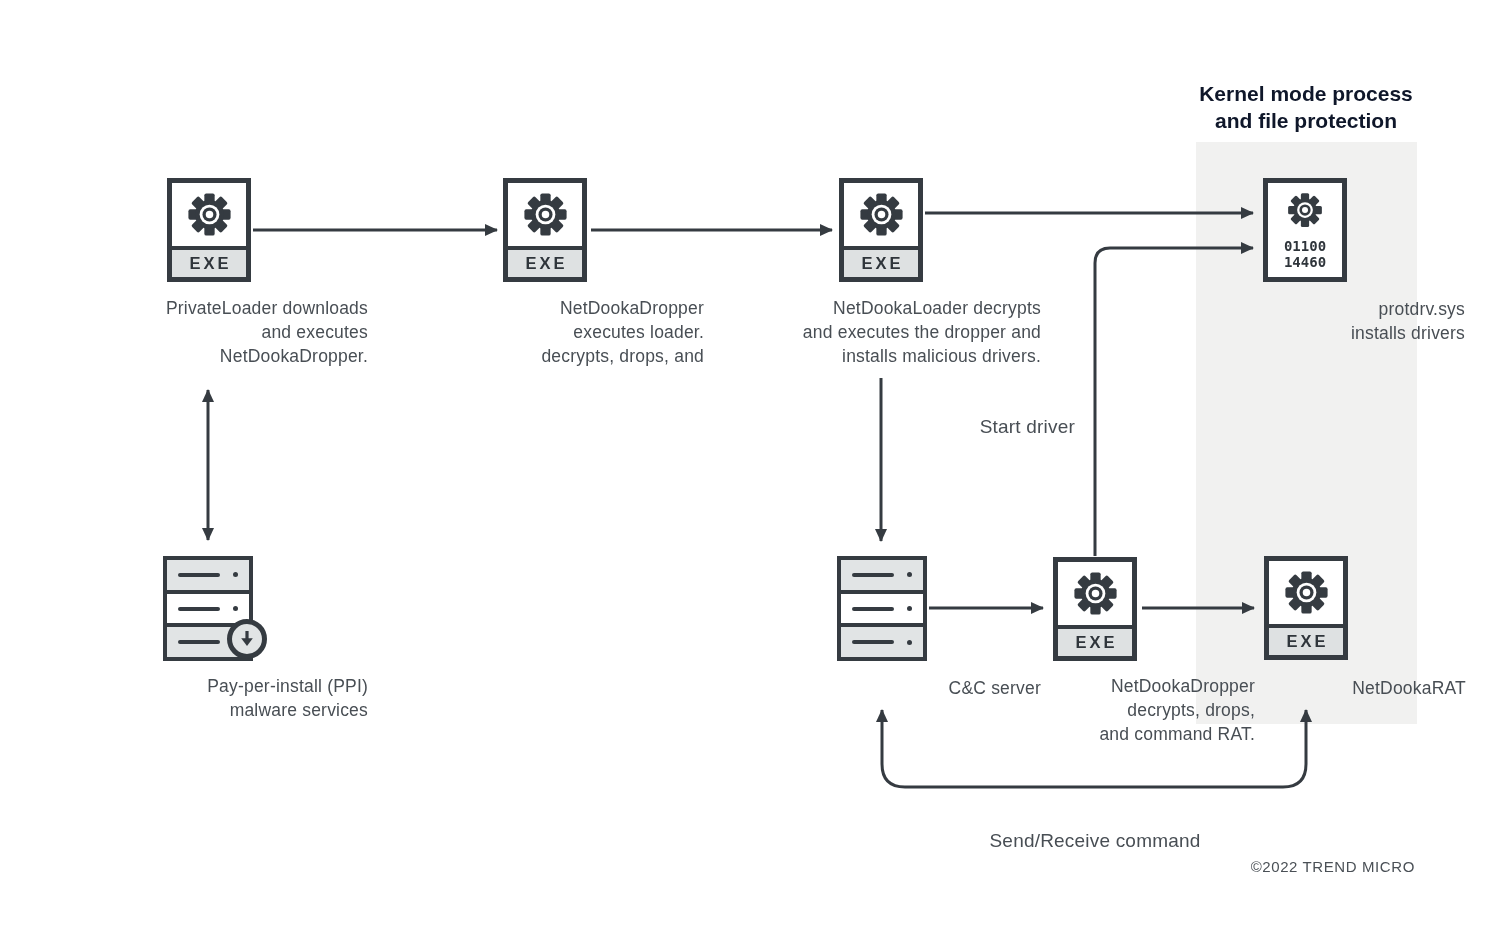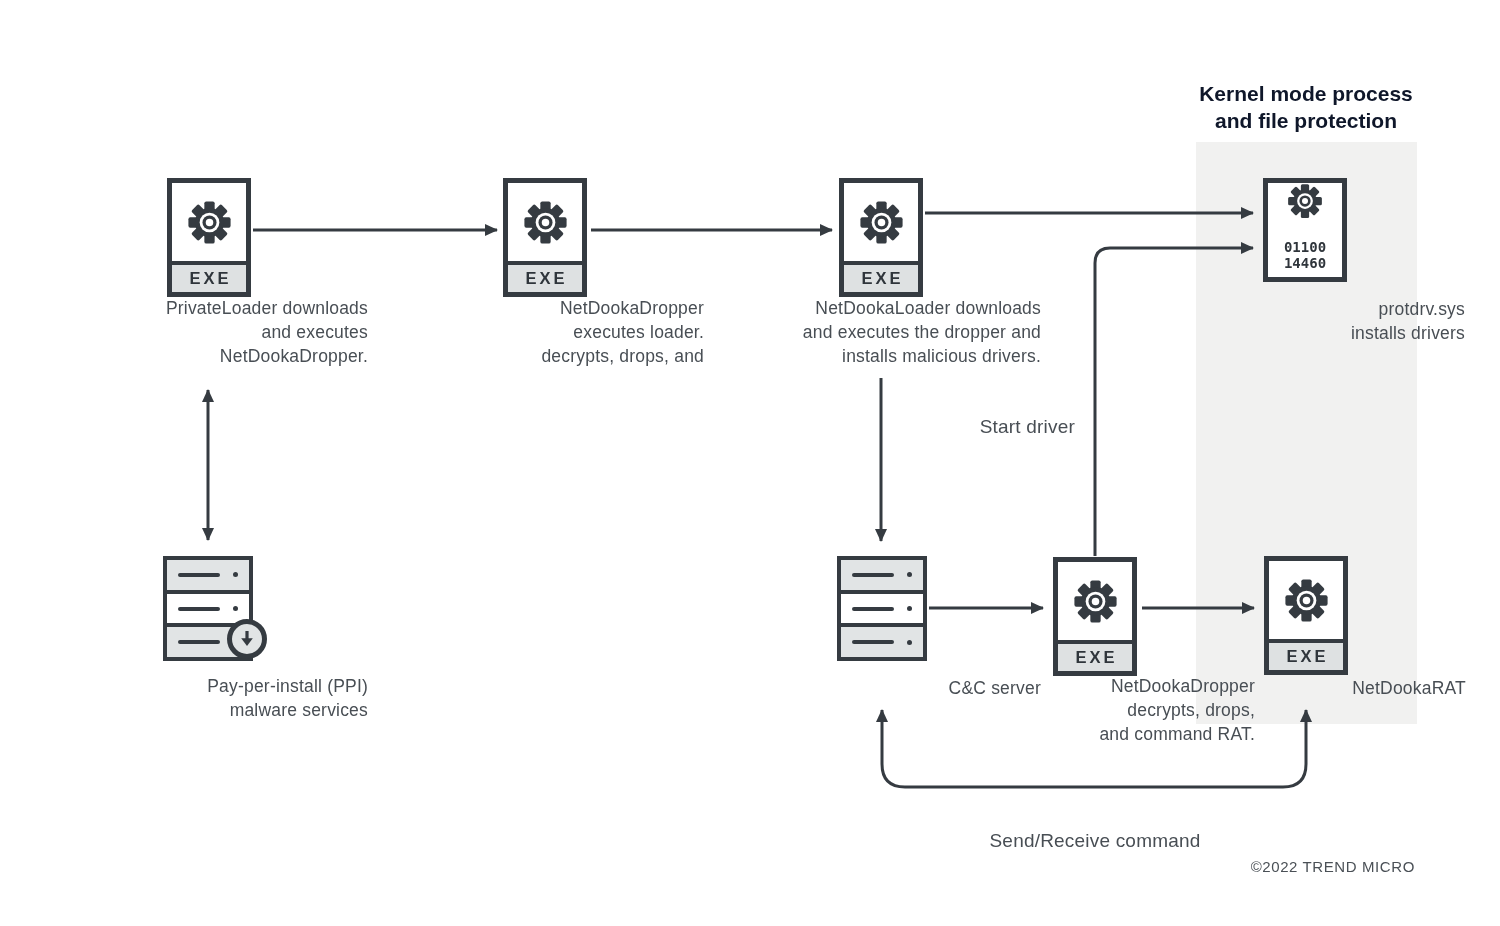--- a/index.html
+++ b/index.html
@@ -24,34 +24,34 @@
     font-weight:bold;font-size:21px;line-height:27px;color:#0f172a;z-index:2;
   }
   .edge-lbl{position:absolute;font-size:19px;color:#484e54;letter-spacing:0.2px;}
   .copyright{
     position:absolute;left:1095px;top:858px;width:320px;text-align:right;
     font-size:15px;letter-spacing:0.6px;color:#4a5056;z-index:2;
   }
 
   
   .file-box{
-    position:absolute;width:84px;height:119px;box-sizing:border-box;
+    position:absolute;width:84px;height:104px;box-sizing:border-box;
     border:5px solid #353b41;background:#ffffff;display:flex;flex-direction:column;
   }
   .file-top{flex:1;display:flex;align-items:center;justify-content:center;}
   .file-band{
     height:27px;background:#dee1e2;border-top:4px solid #353b41;
     display:flex;align-items:center;justify-content:center;
     font-weight:bold;font-size:16.5px;letter-spacing:3px;color:#2f353b;
     padding-left:3px;
   }
   .driver-box{
     position:absolute;width:84px;height:104px;box-sizing:border-box;
     border:5px solid #353b41;background:#ffffff;display:flex;flex-direction:column;
-    align-items:center;justify-content:flex-start;gap:20px;
+    align-items:center;justify-content:flex-start;padding-top:9px;gap:10px;
   }
   .binary{
     font-family:"DejaVu Sans Mono", monospace;font-weight:bold;
     font-size:14px;line-height:16px;color:#2f353b;text-align:center;
   }
 
   
   .server-box{
     position:absolute;width:90px;height:105px;box-sizing:border-box;
     border:4px solid #353b41;background:#ffffff;display:flex;flex-direction:column;
@@ -274,21 +274,21 @@
     <div>NetDookaDropper.</div>
   </div>
 
   <div class="lbl" style="left:384px;top:296px;">
     <div>NetDookaDropper</div>
     <div>executes loader.</div>
     <div>decrypts, drops, and</div>
   </div>
 
   <div class="lbl" style="left:721px;top:296px;">
-    <div>NetDookaLoader downloads</div>
+    <div>NetDookaLoader decrypts</div>
     <div>and executes the dropper and</div>
     <div>installs malicious drivers.</div>
   </div>
 
   <div class="lbl" style="left:1145px;top:297px;">
     <div>protdrv.sys</div>
     <div>installs drivers</div>
   </div>
 
   <div class="lbl" style="left:48px;top:674px;">

